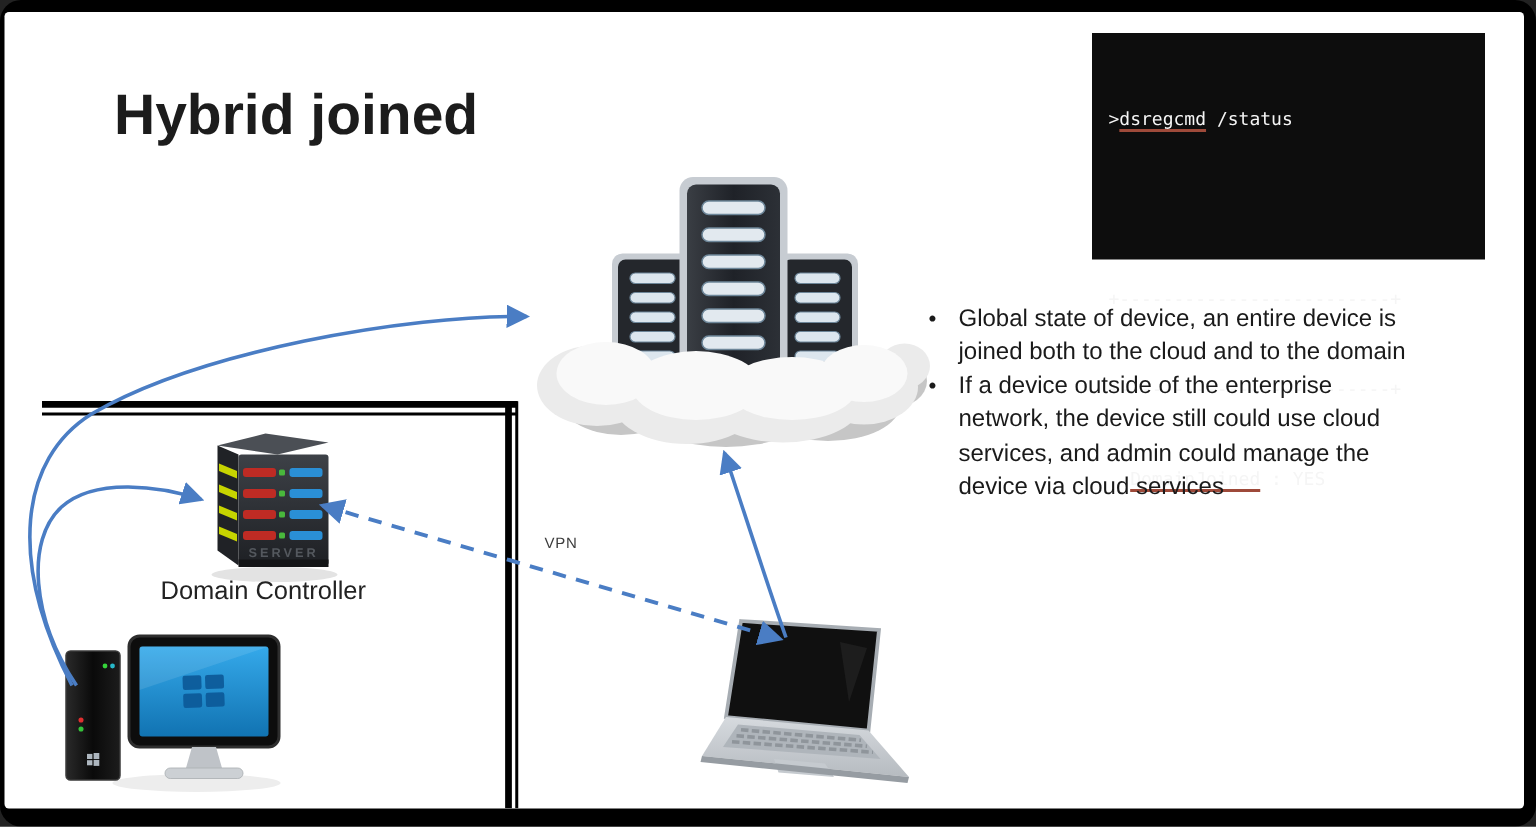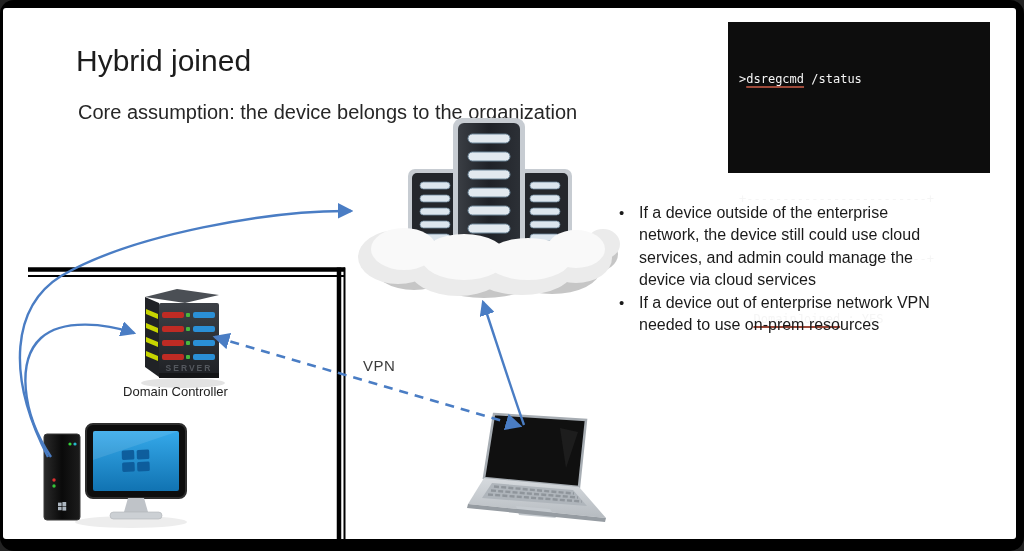--- a/index.html
+++ b/index.html
@@ -17,22 +17,22 @@
   .slide {
     position:relative;
     width:1013px; height:531px;
     background:var(--slide-bg,#fff);
     border-radius:3px;
     overflow:hidden;
   }
 
   
   .title {
-    position:absolute; left:73px; top:36px;
-    font-size:30px; font-weight:400; color:#1c1c1c; letter-spacing:0;
+    position:absolute; left:73px; top:48px;
+    font-size:38px; font-weight:700; color:#1c1c1c; letter-spacing:0;
   }
   .subtitle {
     position:absolute; left:75px; top:93px;
     font-size:20px; font-weight:400; color:#262626;
   }
 
   
   .terminal {
     position:absolute; left:725px; top:14px;
     width:262px; height:151px;
@@ -59,25 +59,25 @@
   .bullet-item {
     position:relative; padding-left:26px; white-space:pre-line;
   }
   .bullet-item::before {
     content:"•"; position:absolute; left:6px; top:0; font-size:15px;
   }
 
   
   .dc-label {
     position:absolute; left:100px; top:376px; width:145px;
-    text-align:center; font-size:13px; color:#222;
+    text-align:center; font-size:17px; color:#222;
   }
   .vpn-label {
     position:absolute; left:360px; top:349px;
-    font-size:15px; color:#3c3c3c; letter-spacing:0.5px;
+    font-size:10px; color:#3c3c3c; letter-spacing:0.5px;
   }
 
   
   .g-cloud   { position:absolute; left:349px; top:104px; }
   .g-dc      { position:absolute; left:112px; top:277px; }
   .g-desktop { position:absolute; left:33px;  top:410px; }
   .g-laptop  { position:absolute; left:457px; top:402px; }
 
   .overlay {
     position:absolute; left:0; top:0; width:1013px; height:531px;
@@ -88,37 +88,36 @@
   .arrowhead { fill:var(--arrow-blue,#4a7dc4); }
   .ent-border { stroke:#000; fill:none; }
 </style>
 </head>
 <body>
 
 <div class="frame">
   <div class="slide">
 
     <div class="title">Hybrid joined</div>
-    <div class="subtitle">Core assumption: the device belongs to the organization</div>
 
     <div class="terminal">
       <div class="t-line"><span>&gt;</span><span class="u">dsregcmd</span><span> /status</span></div>
       <div class="t-line"></div>
       <div class="t-line">+-------------------------+</div>
       <div class="t-line">+-------------------------+</div>
       <div class="t-line"><span>  </span><span class="u">DomainJoined</span><span> : YES</span></div>
     </div>
 
     <div class="bullets">
+        <div class="bullet-item">Global state of device, an entire device is
+joined both to the cloud and to the domain</div>
         <div class="bullet-item">If a device outside of the enterprise
 network, the device still could use cloud
 services, and admin could manage the
 device via cloud services</div>
-        <div class="bullet-item">If a device out of enterprise network VPN
-needed to use on-prem resources</div>
       </div>
 
     <svg class="g-cloud" width="268" height="188" viewBox="0 0 268 188">
       <defs>
         <linearGradient id="srv" x1="0" y1="0" x2="1" y2="0">
           <stop offset="0" stop-color="#3a3e44"></stop>
             <stop offset="0.5" stop-color="#1f2228"></stop>
             <stop offset="1" stop-color="#2c3036"></stop>
         </linearGradient>
       </defs>

